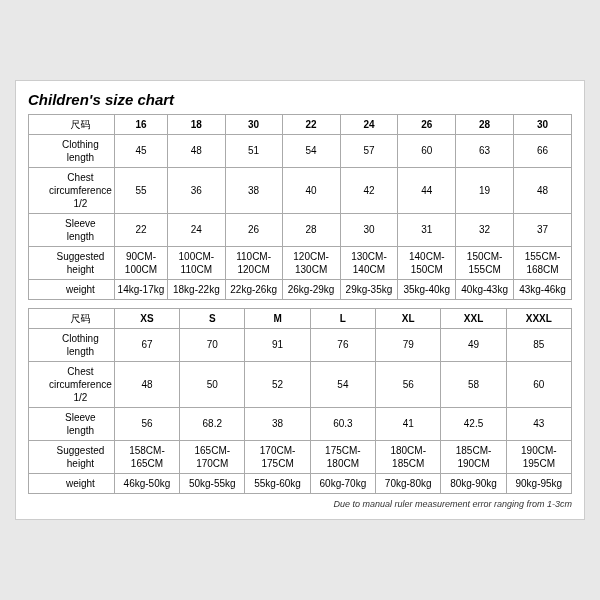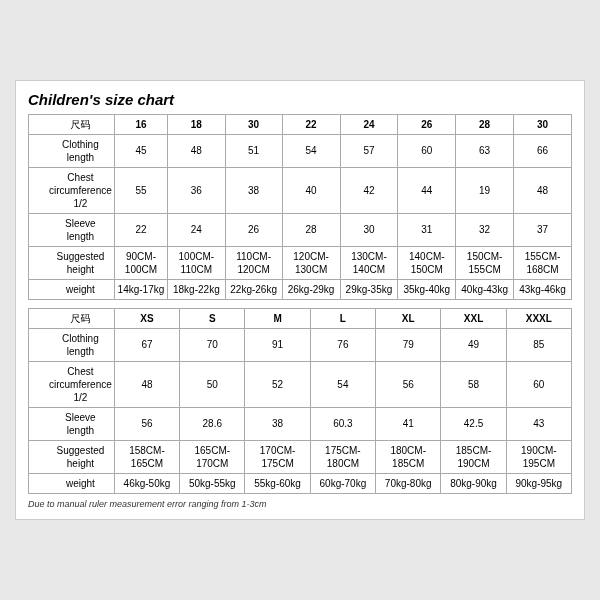--- a/index.html
+++ b/index.html
@@ -40,21 +40,21 @@
       text-align: center;
       padding-left: 20px;
       font-weight: normal;
       white-space: pre-wrap;
       width: 60px;
     }
     .section-gap {
       height: 8px;
     }
     .footer-note {
-      text-align: left;
+      text-align: right;
       font-size: 9px;
       margin-top: 5px;
       color: #333;
       font-style: italic;
     }
   </style>
 </head>
 <body>
 
 <div class="chart-container">
@@ -174,21 +174,21 @@
           <td>52</td>
           <td>54</td>
           <td>56</td>
           <td>58</td>
           <td>60</td>
         </tr>
         <tr>
           <td class="row-label">Sleeve
 length</td>
           <td>56</td>
-          <td>28.6</td>
+          <td>68.2</td>
           <td>38</td>
           <td>60.3</td>
           <td>41</td>
           <td>42.5</td>
           <td>43</td>
         </tr>
         <tr>
           <td class="row-label">Suggested
 height</td>
           <td>158CM-165CM</td>

